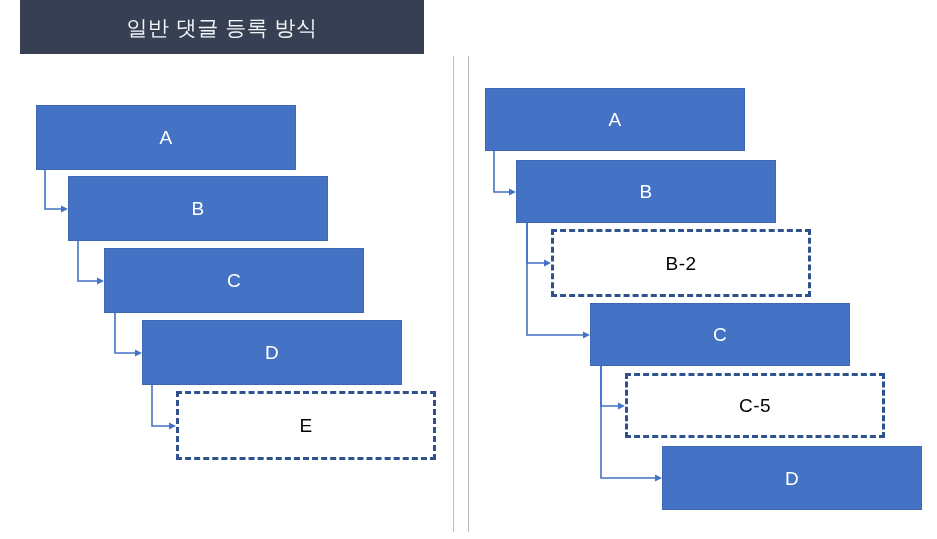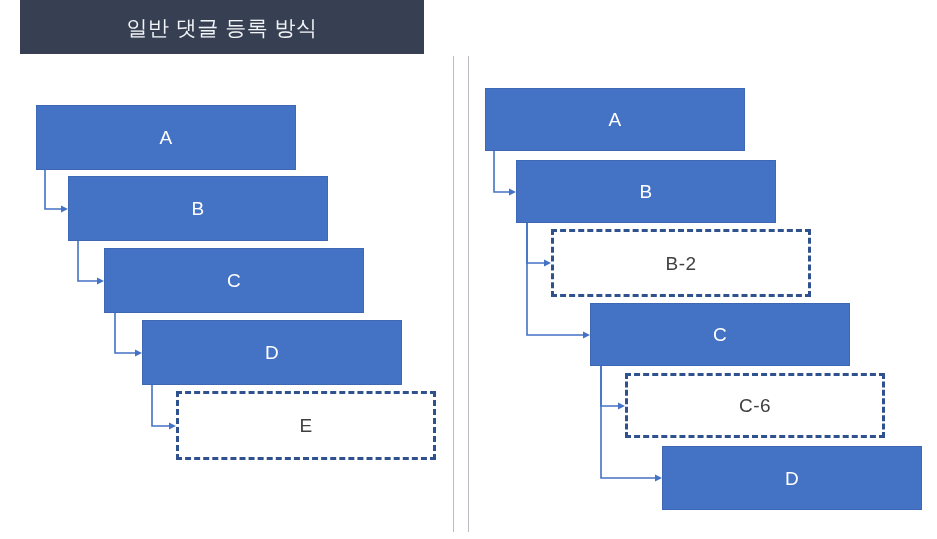--- a/index.html
+++ b/index.html
@@ -73,21 +73,21 @@
     user-select: none;
   }
   .node.solid {
     background: #4472c4;
     border: 1px solid #3f68b4;
     color: #ffffff;
   }
   .node.dashed {
     background: #ffffff;
     border: 3px dashed #2f528f;
-    color: #404040;
+    color: #000000;
   }
 
   
   .conn-layer {
     position: absolute;
     inset: 0;
     width: 937px;
     height: 539px;
     pointer-events: none;
   }
@@ -137,17 +137,17 @@
   <div id="node-layer">
       <div class="node solid" style="left: 36px; top: 105px; width: 260px; height: 65px;">A</div>
       <div class="node solid" style="left: 68px; top: 176px; width: 260px; height: 65px;">B</div>
       <div class="node solid" style="left: 104px; top: 248px; width: 260px; height: 65px;">C</div>
       <div class="node solid" style="left: 142px; top: 320px; width: 260px; height: 65px;">D</div>
       <div class="node dashed" style="left: 176px; top: 391px; width: 260px; height: 69px;">E</div>
       <div class="node solid" style="left: 485px; top: 88px; width: 260px; height: 63px;">A</div>
       <div class="node solid" style="left: 516px; top: 160px; width: 260px; height: 63px;">B</div>
       <div class="node dashed" style="left: 551px; top: 229px; width: 260px; height: 68px;">B-2</div>
       <div class="node solid" style="left: 590px; top: 303px; width: 260px; height: 63px;">C</div>
-      <div class="node dashed" style="left: 625px; top: 373px; width: 260px; height: 65px;">C-6</div>
+      <div class="node dashed" style="left: 625px; top: 373px; width: 260px; height: 65px;">C-5</div>
       <div class="node solid" style="left: 662px; top: 446px; width: 260px; height: 64px;">D</div>
     </div>
 
 </div>
 
 </body></html>

